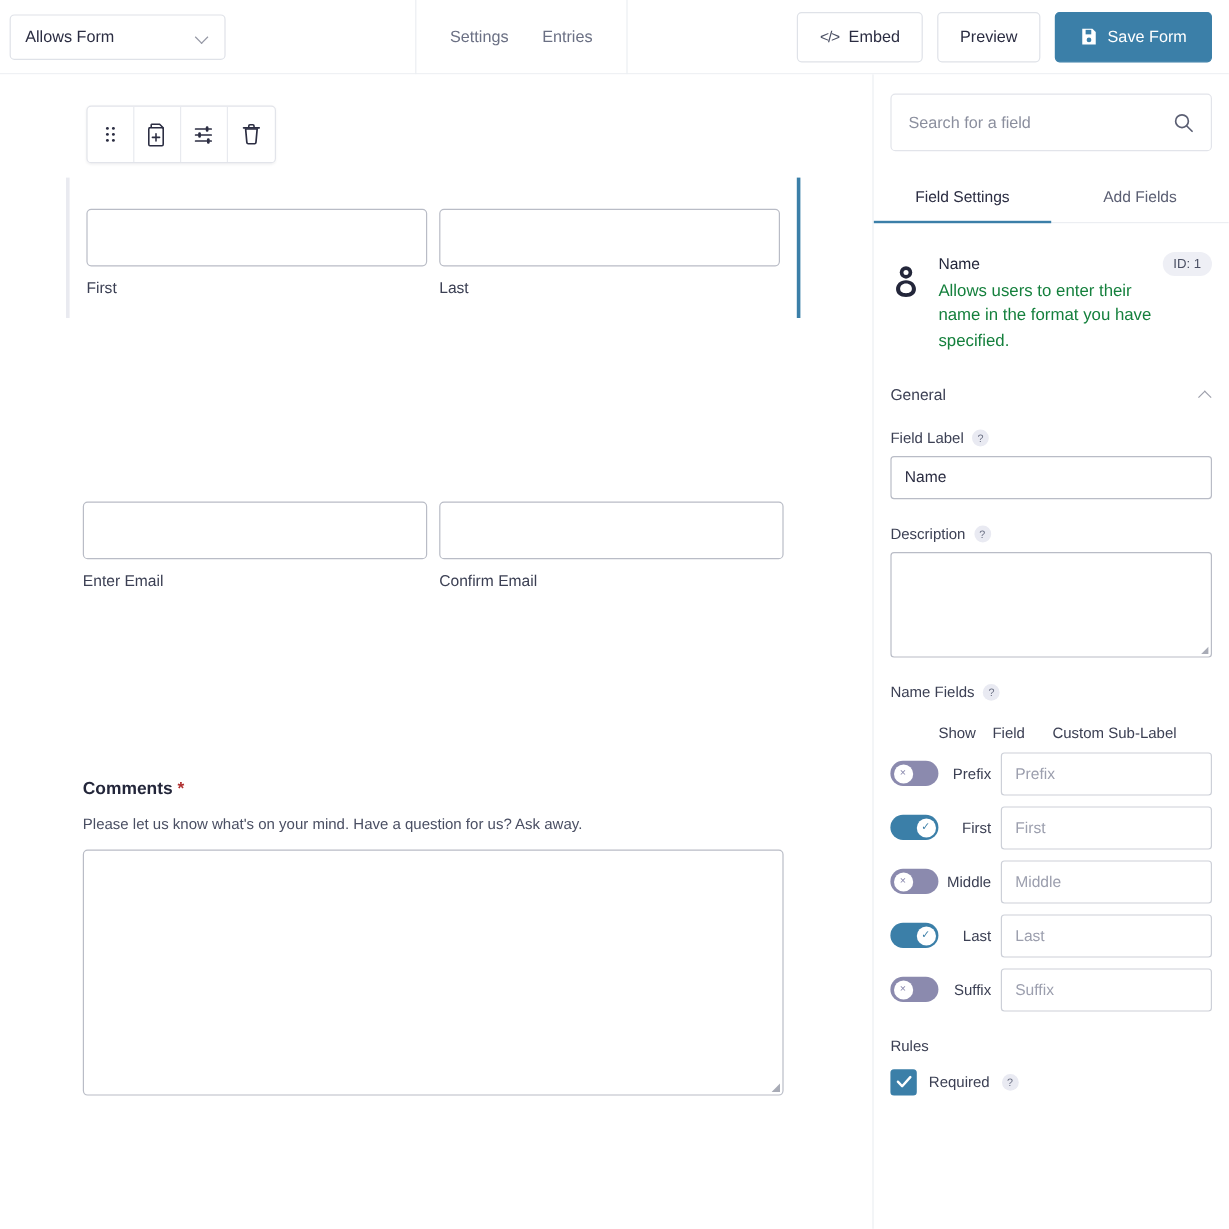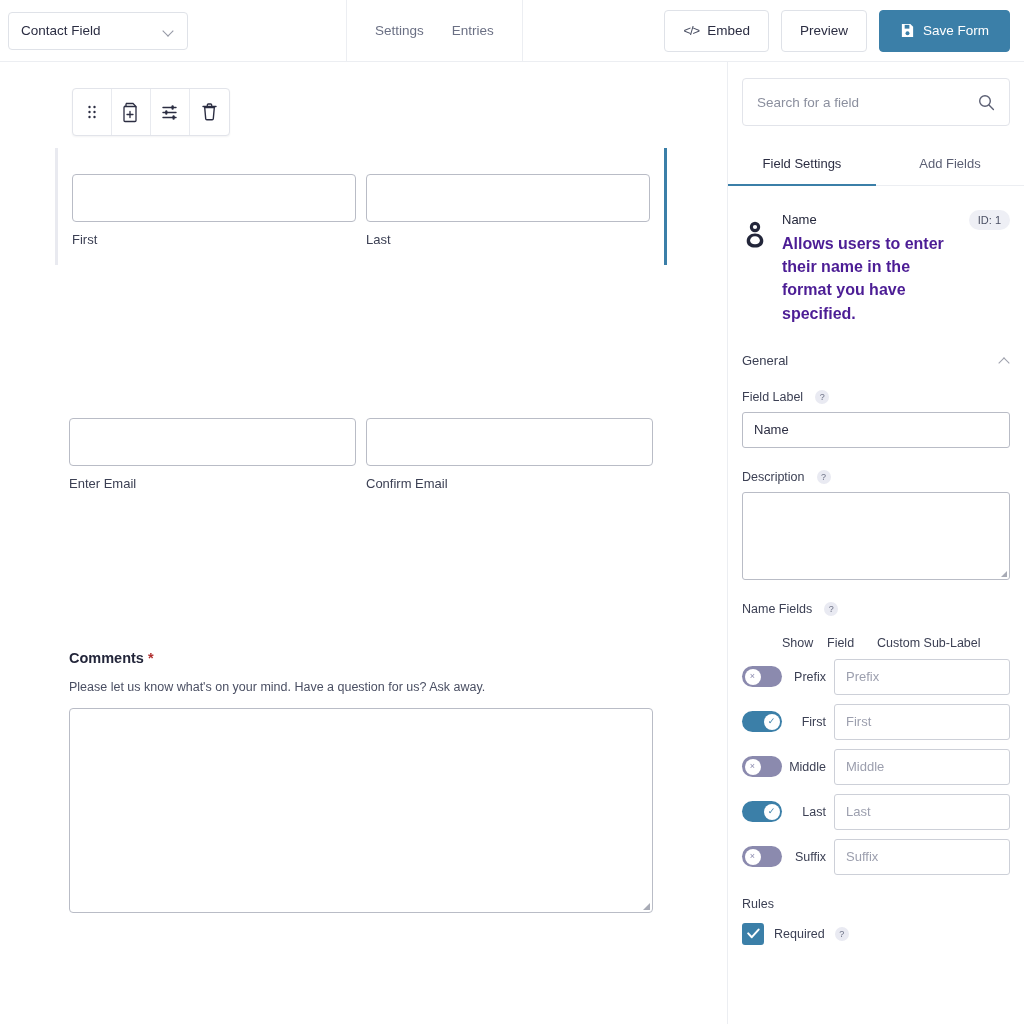--- a/index.html
+++ b/index.html
@@ -169,21 +169,21 @@
     border-bottom: 2px solid #3b7fa8;
   }
 
   .panel-head {
     display: flex; padding: 20px 14px 0 14px; gap: 14px;
     position: relative;
   }
   .person-icon { width: 26px; height: 30px; flex: none; margin-top: 12px; }
   .panel-head-txt { flex: 1; padding-top: 6px; }
   .ph-title { font-size: 13px; color: #23263a; }
-  .ph-desc { font-size: 16px; color: #4c1d95; line-height: 1.45; margin-top: 5px; width: 178px; font-weight: bold; }
+  .ph-desc { font-size: 14px; color: #15803d; line-height: 1.45; margin-top: 5px; width: 178px; }
   .id-badge {
     position: absolute; right: 14px; top: 24px;
     background: #eeeff5; color: #4a4f63;
     font-size: 11px; border-radius: 10px;
     padding: 4px 9px;
   }
 
   .section-head {
     display: flex; align-items: center; justify-content: space-between;
     padding: 0 14px; margin-top: 28px;
@@ -194,21 +194,21 @@
     content: ""; position: absolute; left: 1px; top: 2px;
     width: 7px; height: 7px;
     border-left: 1.6px solid #5b5f73;
     border-top: 1.6px solid #5b5f73;
     transform: rotate(45deg);
   }
 
   .sb-body { padding: 0 14px; }
   .lbl {
     font-size: 12.5px; color: #3c4054;
-    display: flex; align-items: center; gap: 12px;
+    display: flex; align-items: center; gap: 7px;
     margin-top: 22px;
   }
   .help {
     width: 14px; height: 14px; border-radius: 50%;
     background: #e9eaf2; color: #6b7084;
     font-size: 9px; display: inline-flex;
     align-items: center; justify-content: center;
   }
   .sb-input {
     width: 100%; height: 36px; margin-top: 8px;
@@ -270,21 +270,21 @@
     display: flex; align-items: center; justify-content: center;
     cursor: pointer; flex: none;
   }
   .check-lbl { font-size: 12.5px; color: #3c4054; }
 </style>
 </head>
 <body>
 
 <div class="header">
   <div class="form-select">
-    <span>Contact Field</span>
+    <span>Allows Form</span>
     <span class="chev-down"></span>
   </div>
   <div style="width:158px"></div>
   <div class="hdr-divider"></div>
   <div class="hdr-links">
     <span class="hdr-link">Settings</span>
     <span class="hdr-link">Entries</span>
   </div>
   <div class="hdr-divider"></div>
   <div class="hdr-spacer"></div>

